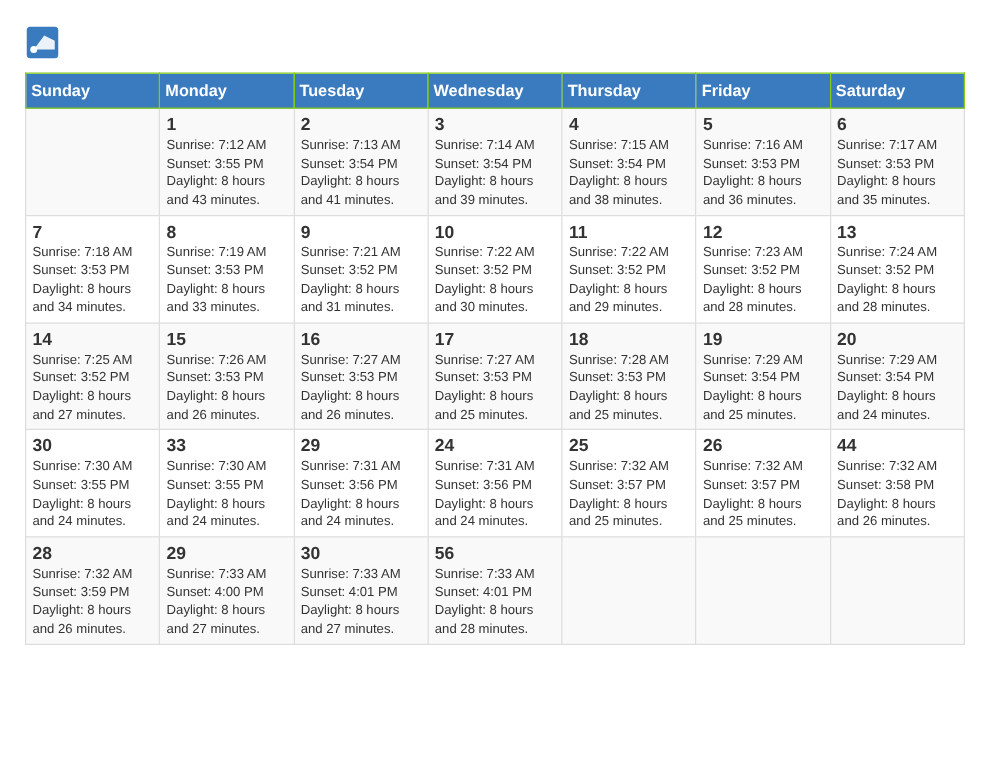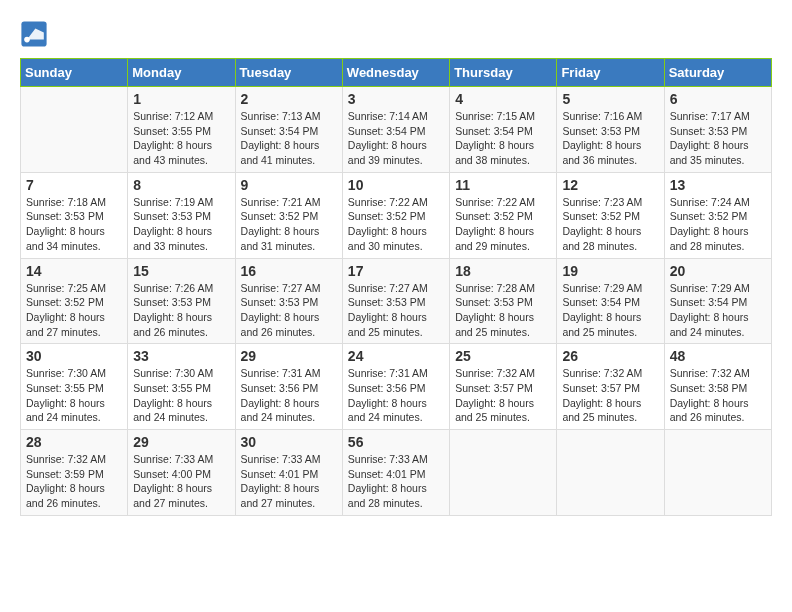--- a/index.html
+++ b/index.html
@@ -229,21 +229,21 @@
         </td>
         <td>
           <span class="day-number">25</span>
           <div class="day-info">Sunrise: 7:32 AM<br>Sunset: 3:57 PM<br>Daylight: 8 hours<br>and 25 minutes.</div>
         </td>
         <td>
           <span class="day-number">26</span>
           <div class="day-info">Sunrise: 7:32 AM<br>Sunset: 3:57 PM<br>Daylight: 8 hours<br>and 25 minutes.</div>
         </td>
         <td>
-          <span class="day-number">48</span>
+          <span class="day-number">44</span>
           <div class="day-info">Sunrise: 7:32 AM<br>Sunset: 3:58 PM<br>Daylight: 8 hours<br>and 26 minutes.</div>
         </td>
       </tr>
       <tr>
         <td>
           <span class="day-number">28</span>
           <div class="day-info">Sunrise: 7:32 AM<br>Sunset: 3:59 PM<br>Daylight: 8 hours<br>and 26 minutes.</div>
         </td>
         <td>
           <span class="day-number">29</span>

